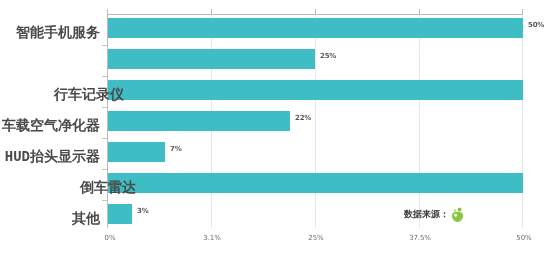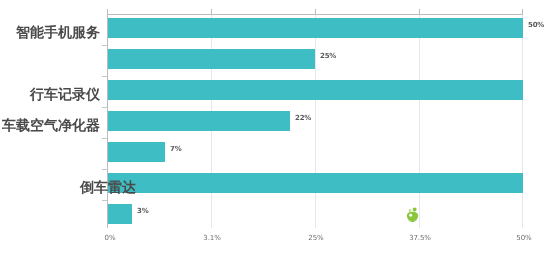--- a/index.html
+++ b/index.html
@@ -211,31 +211,34 @@
   <div class="tick-top" style="left:522px;"></div>
 
   <div class="tick-left" style="top:45px;"></div>
   <div class="tick-left" style="top:76px;"></div>
   <div class="tick-left" style="top:107px;"></div>
   <div class="tick-left" style="top:138px;"></div>
   <div class="tick-left" style="top:169px;"></div>
   <div class="tick-left" style="top:200px;"></div>
 
   <div class="cat-label-wrap" style="top:24px;">智能手机服务</div>
-  <div class="cat-label-wrap" style="top:86px;">行车记录仪</div>
+  <div class="cat-label-wrap" style="top:86px;padding-left:24px;">行车记录仪</div>
   <div class="cat-label-wrap" style="top:117px;">车载空气净化器</div>
+  <div class="cat-label-wrap" style="top:148px;">HUD抬头显示器</div>
   <div class="cat-label-wrap" style="top:179px;margin-left:36px;">倒车雷达</div>
+  <div class="cat-label-wrap" style="top:210px;">其他</div>
 
   <div class="xtick-label" style="left:110px;">0%</div>
   <div class="xtick-label" style="left:212px;">3.1%</div>
   <div class="xtick-label" style="left:316px;">25%</div>
   <div class="xtick-label" style="left:420px;">37.5%</div>
   <div class="xtick-label" style="left:524px;">50%</div>
 
   <div class="source-block">
+    <span class="source-text">数据来源：</span>
     <svg class="logo-mark" viewBox="0 0 32 32" xmlns="http://www.w3.org/2000/svg">
       <path d="M4 19 A12 11 0 0 0 28 19 A12 13 0 0 1 4 19 Z" fill="#76bc43"></path>
       <path d="M4 18 C4 25 10 30 16 30 C22 30 28 25 28 18 C28 13 23 10 16 10 C9 10 4 13 4 18 Z" fill="#8cc63f"></path>
       <circle cx="20.5" cy="5.5" r="4.2" fill="#8cc63f"></circle>
       <circle cx="10.5" cy="7.5" r="2.6" fill="#b6d77a"></circle>
       <circle cx="12.2" cy="17.5" r="3.1" fill="#ffffff"></circle>
     </svg>
   </div>
 
 </div>

